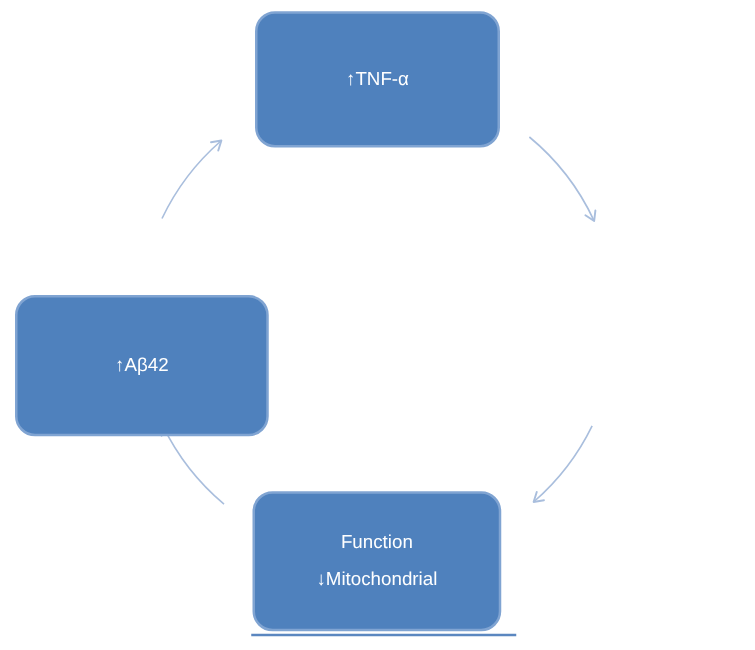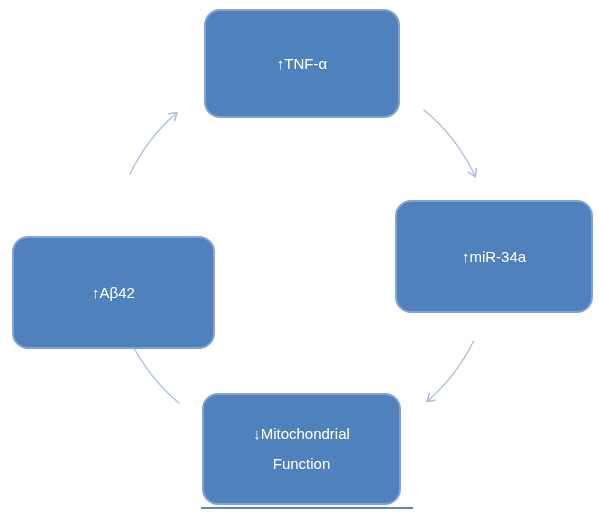--- a/index.html
+++ b/index.html
@@ -66,27 +66,24 @@
     <path d="M 423.5 109.6 A 191 191 0 0 1 475.1 176.3" fill="none" stroke-width="1.3" marker-end="url(#arrowhead)" stroke="#a9bedd"></path>
     <path d="M 473.7 340.7 A 191 191 0 0 1 427.3 401.2" fill="none" stroke-width="1.3" marker-end="url(#arrowhead)" stroke="#a9bedd"></path>
     <path d="M 179.2 403.3 A 191 191 0 0 1 130.3 340.7" fill="none" stroke-width="1.3" marker-end="url(#arrowhead)" stroke="#a9bedd"></path>
     <path d="M 129.6 174.8 A 191 191 0 0 1 176.7 112.8" fill="none" stroke-width="1.3" marker-end="url(#arrowhead)" stroke="#a9bedd"></path>
   </svg>
 
   <div class="node node-top">
     <span class="node-label">↑TNF-α</span>
   </div>
 
-  <div class="node node-right">
-    <span class="node-label">↑miR-34a</span>
-  </div>
 
   <div class="node node-bottom">
+    <span class="node-label">Function</span>
     <span class="node-label">↓Mitochondrial</span>
-    <span class="node-label">Function</span>
   </div>
 
   <div class="node node-left">
     <span class="node-label">↑Aβ42</span>
   </div>
 
   <div class="underline"></div>
 
 </div>
 

